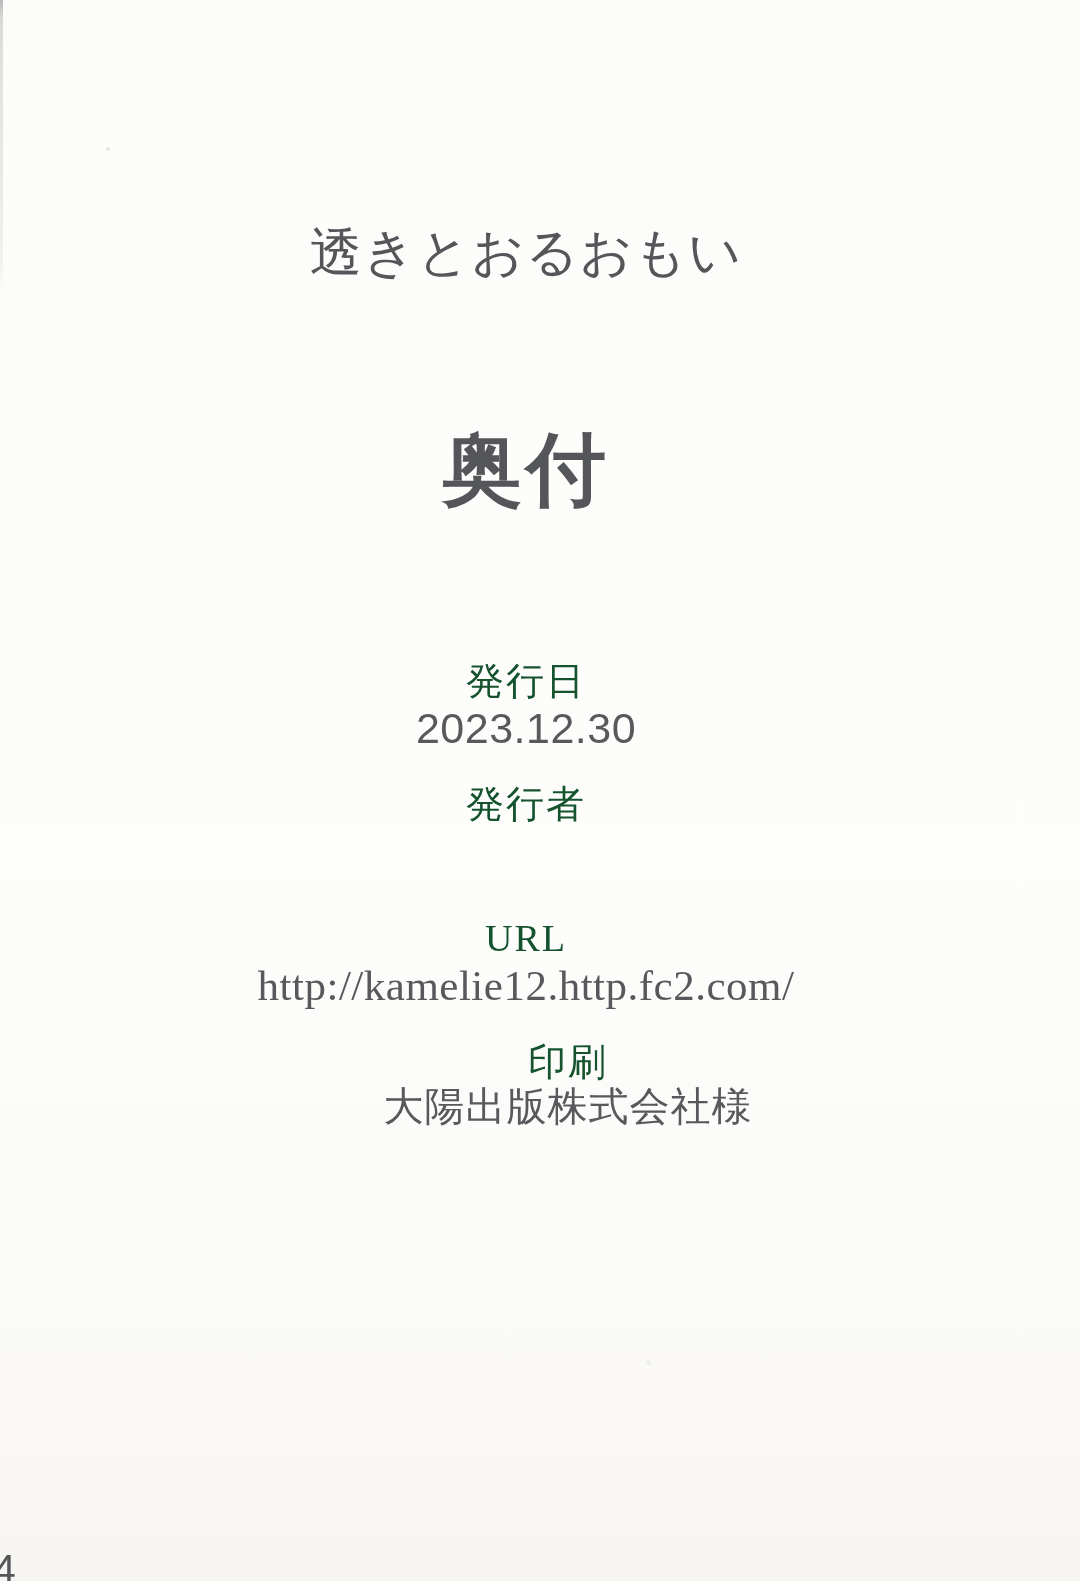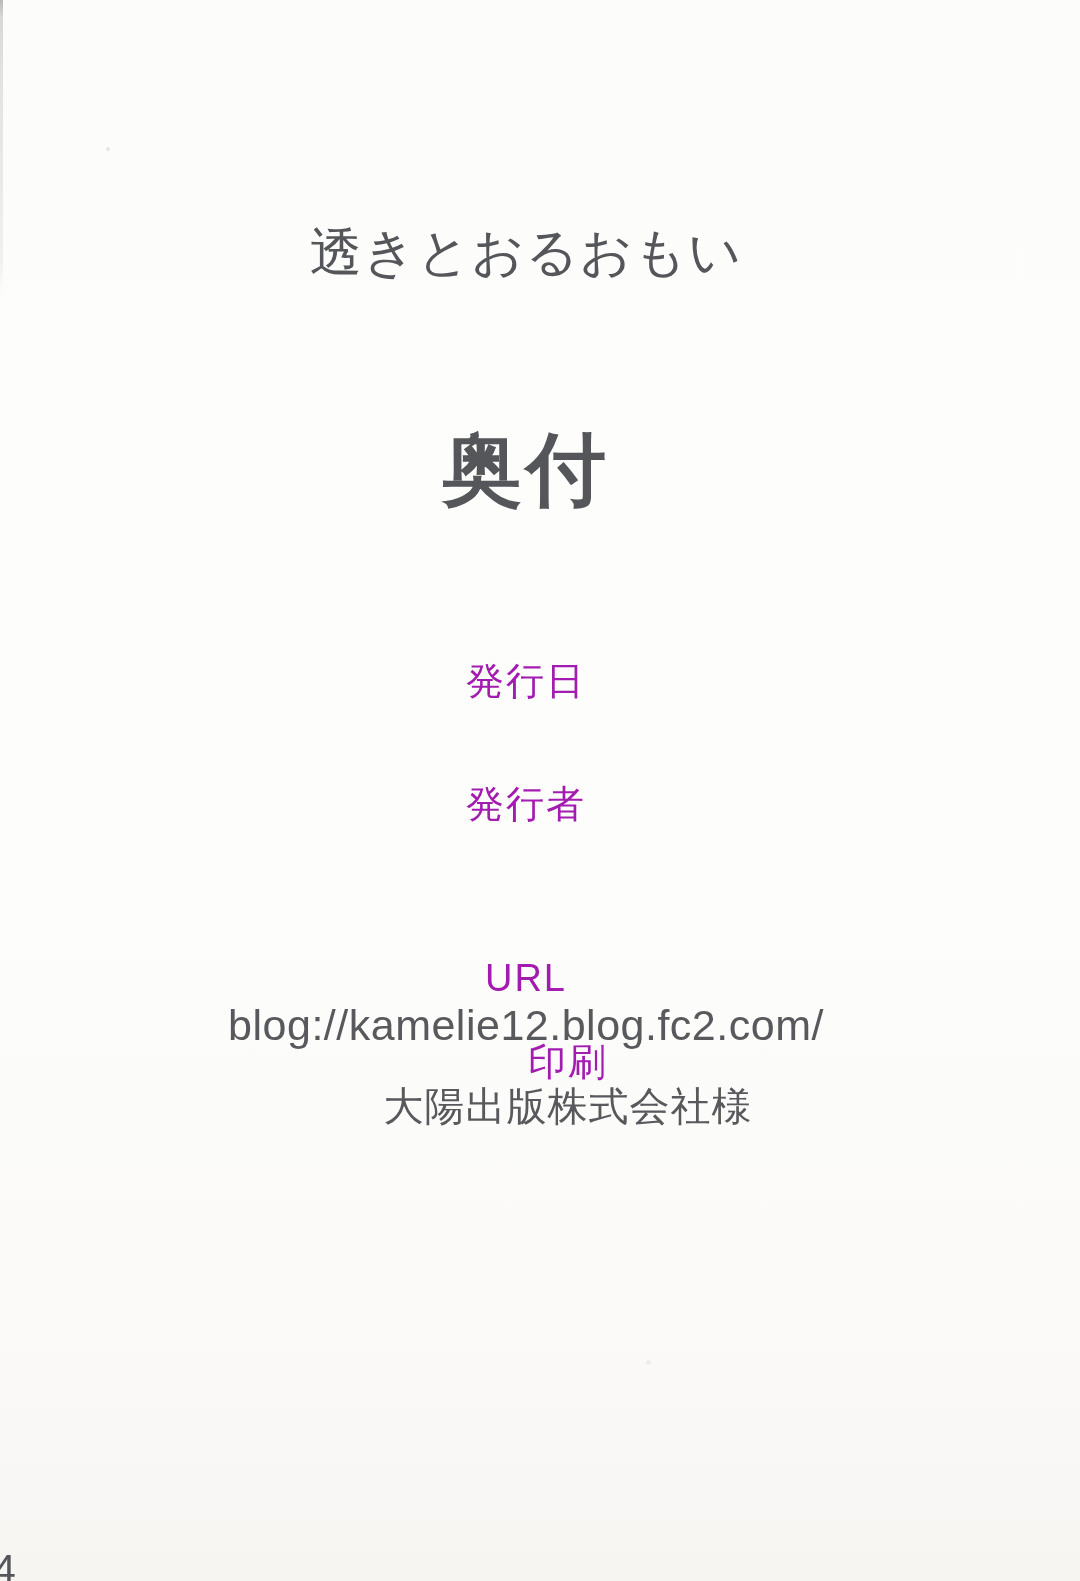--- a/index.html
+++ b/index.html
@@ -68,34 +68,34 @@
     left: 0;
     width: 1052px;
     text-align: center;
     white-space: nowrap;
   }
   .section .label {
     font-size: 38px;
     line-height: 40px;
     letter-spacing: 2px;
     font-weight: 500;
-    color: #a21caf;
+    color: #14532d;
     margin: 0 0 5px 0;
   }
   .section .value {
     font-size: 43px;
     line-height: 45px;
     letter-spacing: 0.5px;
     font-weight: 500;
     color: #58595c;
     margin: 0;
   }
   .sec-date    { top: 661px; }
   .sec-author  { top: 784px; }
-  .sec-url     { top: 958px; }
+  .sec-url     { top: 918px; font-family: Liberation Serif, serif; }
   .sec-print   { top: 1042px; padding-left: 42px; }
   .sec-print .value { font-size: 40px; letter-spacing: 1px; font-family: Liberation Mono, monospace; }
 
   .page-number {
     position: absolute;
     left: -7px;
     top: 1549px;
     font-size: 41px;
     line-height: 1;
     font-weight: 500;
@@ -110,29 +110,30 @@
   <div class="edge-line"></div>
   <div class="speck s1"></div>
   <div class="speck s2"></div>
 
   <div class="cline doujin-title">透きとおるおもい</div>
 
   <div class="cline colophon-heading">奥付</div>
 
   <div class="section sec-date">
     <p class="label">発行日</p>
+    <p class="value">2023.12.30</p>
   </div>
 
   <div class="section sec-author">
     <p class="label">発行者</p>
   </div>
 
   <div class="section sec-url">
     <p class="label">URL</p>
-    <p class="value">blog://kamelie12.blog.fc2.com/</p>
+    <p class="value">http://kamelie12.http.fc2.com/</p>
   </div>
 
   <div class="section sec-print">
     <p class="label">印刷</p>
     <p class="value">大陽出版株式会社様</p>
   </div>
 
   <div class="page-number">4</div>
 
 </div>

